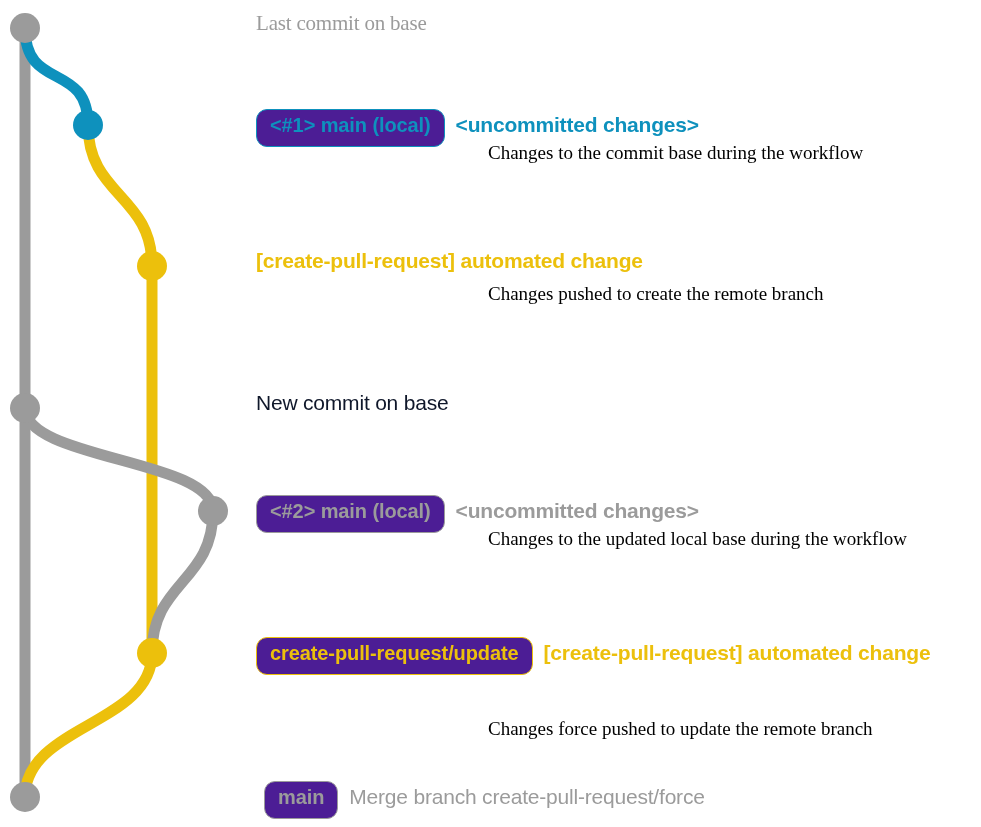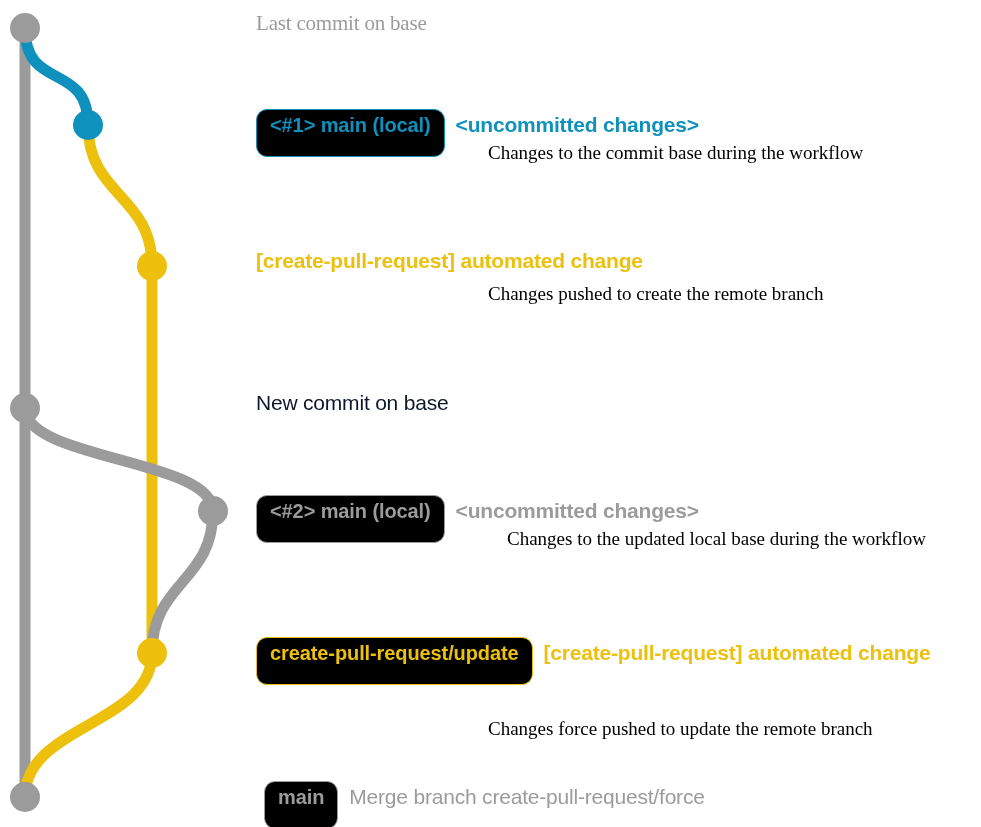--- a/index.html
+++ b/index.html
@@ -26,26 +26,26 @@
   .commit-row {
     position: absolute;
     display: flex;
     align-items: baseline;
     white-space: nowrap;
   }
   .branch-badge {
     display: inline-block;
     border: 1.6px solid currentColor;
     border-radius: 11px;
-    padding: 5px 13px 20px 13px;
+    padding: 5px 13px 10px 13px;
     font-size: 20px;
     font-weight: bold;
     line-height: 1.05;
     letter-spacing: -0.1px;
-    background: #000000;
+    background: #4c1d95;
     margin-right: 11px;
   }
   .commit-subject {
     font-size: 21px;
     font-weight: bold;
     letter-spacing: -0.2px;
     line-height: 1.05;
   }
   .commit-subject.plain {
     font-weight: normal;
@@ -97,21 +97,21 @@
       <span class="commit-subject" style="color: rgb(236, 192, 12);">[create-pull-request] automated change</span>
     </div>
     <div class="commit-body" style="left: 488px; top: 284px;">Changes pushed to create the remote branch</div>
     <div class="commit-row" style="left: 256px; top: 392px;">
       <span class="commit-subject plain" style="color: #0f172a;">New commit on base</span>
     </div>
     <div class="commit-row" style="left: 256px; top: 495px;">
       <span class="branch-badge" style="color: rgb(155, 155, 155);">&lt;#2&gt; main (local)</span>
       <span class="commit-subject" style="color: rgb(155, 155, 155);">&lt;uncommitted changes&gt;</span>
     </div>
-    <div class="commit-body" style="left: 488px; top: 529px; margin-left: 19px;">Changes to the updated local base during the workflow</div>
+    <div class="commit-body" style="left: 488px; top: 529px;">Changes to the updated local base during the workflow</div>
     <div class="commit-row" style="left: 256px; top: 637px;">
       <span class="branch-badge" style="color: rgb(236, 192, 12);">create-pull-request/update</span>
       <span class="commit-subject" style="color: rgb(236, 192, 12);">[create-pull-request] automated change</span>
     </div>
     <div class="commit-body" style="left: 488px; top: 671px; margin-top: 48px;">Changes force pushed to update the remote branch</div>
     <div class="commit-row" style="left: 264px; top: 781px;">
       <span class="branch-badge" style="color: rgb(155, 155, 155);">main</span>
       <span class="commit-subject plain" style="color: rgb(155, 155, 155);">Merge branch create-pull-request/force</span>
     </div>
   </div>

